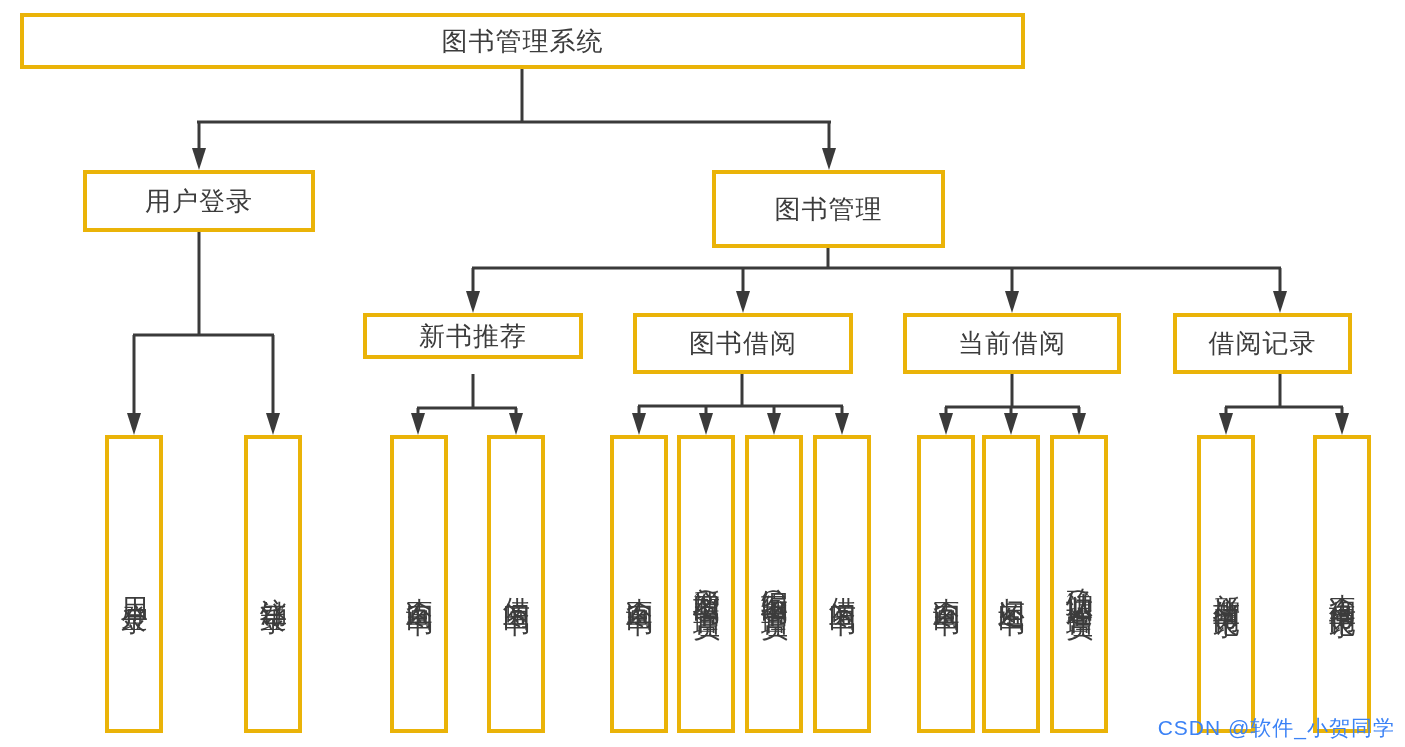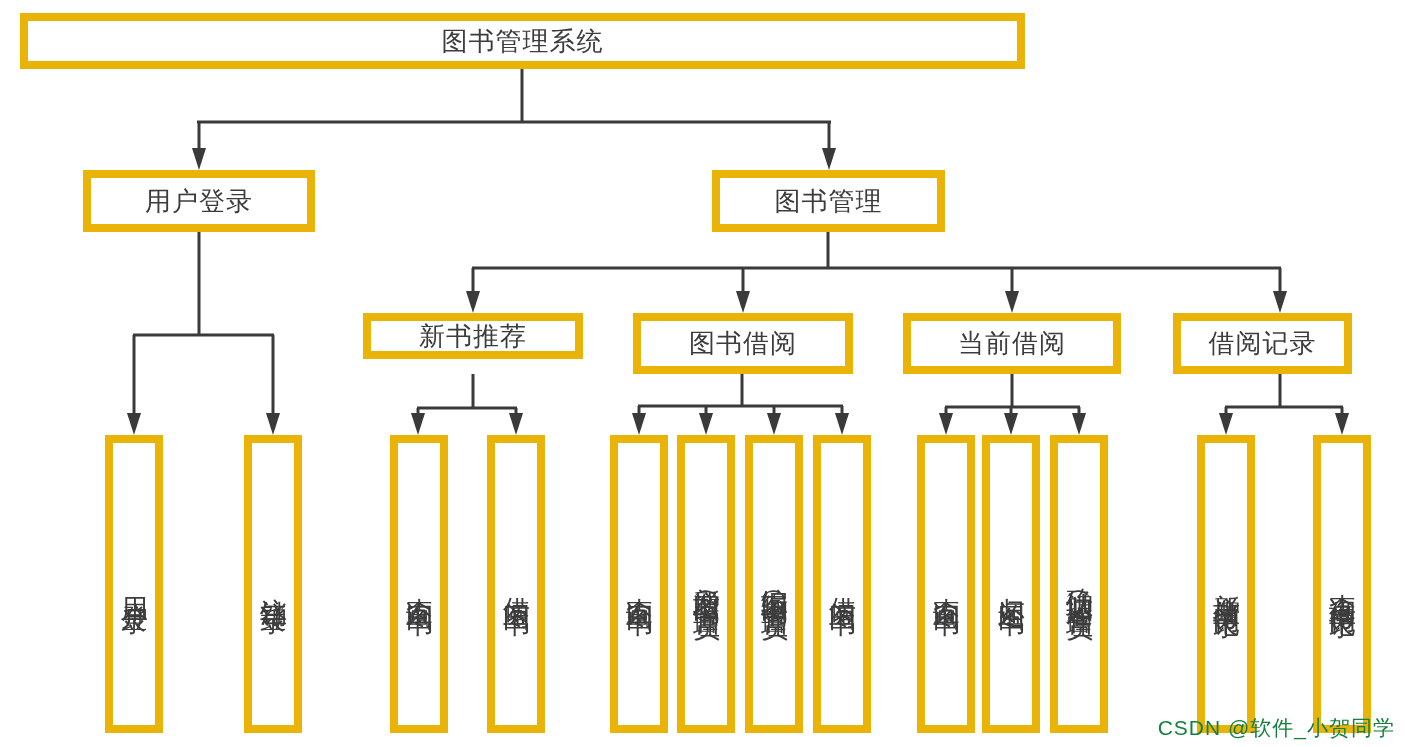--- a/index.html
+++ b/index.html
@@ -14,21 +14,21 @@
   #connectors {
     position: absolute;
     left: 0; top: 0;
     width: 1405px; height: 747px;
   }
   #connectors line { stroke: #3a3a3a; stroke-width: 3; }
   #connectors polygon { fill: #3a3a3a; stroke: none; }
   .box {
     position: absolute;
     box-sizing: border-box;
-    border: 8px solid #eab308;
+    border: 4px solid #eab308;
     background: #ffffff;
     display: flex;
     align-items: center;
     justify-content: center;
     color: #3c3c3c;
     text-align: center;
   }
   .node { font-size: 26px; letter-spacing: 1px; }
   .leaf {
     top: 435px;
@@ -36,37 +36,37 @@
     height: 298px;
     writing-mode: vertical-rl;
     text-orientation: mixed;
     font-size: 27px;
     letter-spacing: 4px;
     line-height: 1;
   }
   
   #n-root           { left: 20px;   top: 13px;  width: 1005px; height: 56px; }
   #n-user-login     { left: 83px;   top: 170px; width: 232px;  height: 62px; }
-  #n-book-mgmt      { left: 712px;  top: 170px; width: 233px;  height: 62px; }
+  #n-book-mgmt      { left: 712px;  top: 170px; width: 233px;  height: 78px; }
   #n-new-books      { left: 363px;  top: 313px; width: 220px;  height: 46px; }
   #n-book-borrow    { left: 633px;  top: 313px; width: 220px;  height: 61px; }
   #n-current-borrow { left: 903px;  top: 313px; width: 218px;  height: 61px; }
   #n-borrow-records { left: 1173px; top: 313px; width: 179px;  height: 61px; }
   
   #l-1a { left: 105px; }  #l-1b { left: 244px; }
   #l-2a { left: 390px; }  #l-2b { left: 487px; }
   #l-3a { left: 610px; }  #l-3b { left: 677px; }  #l-3c { left: 745px; }  #l-3d { left: 813px; }
   #l-4a { left: 917px; }  #l-4b { left: 982px; }  #l-4c { left: 1050px; }
   #l-5a { left: 1197px; } #l-5b { left: 1313px; }
   #watermark {
     position: absolute;
     right: 10px;
     top: 714px;
     font-size: 21px;
-    color: #15803d;
+    color: #3b82f6;
     letter-spacing: 1px;
     white-space: nowrap;
   }
 </style>
 </head>
 <body>
 
 <div id="stage">
 
   <svg id="connectors" viewBox="0 0 1405 747" xmlns="http://www.w3.org/2000/svg">

